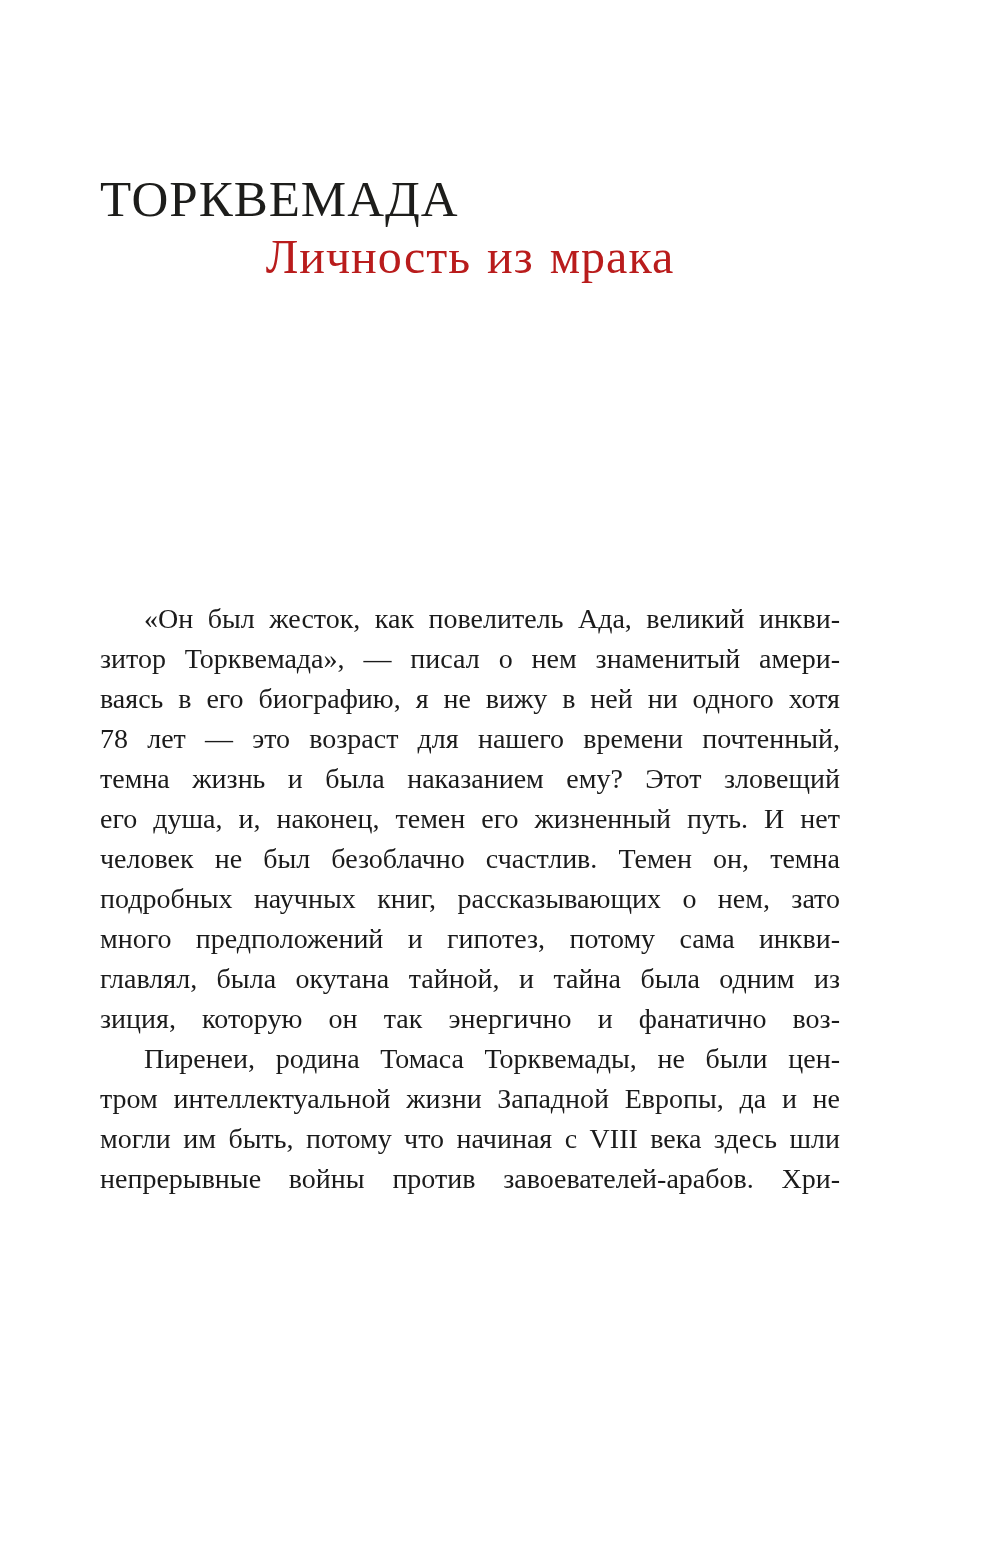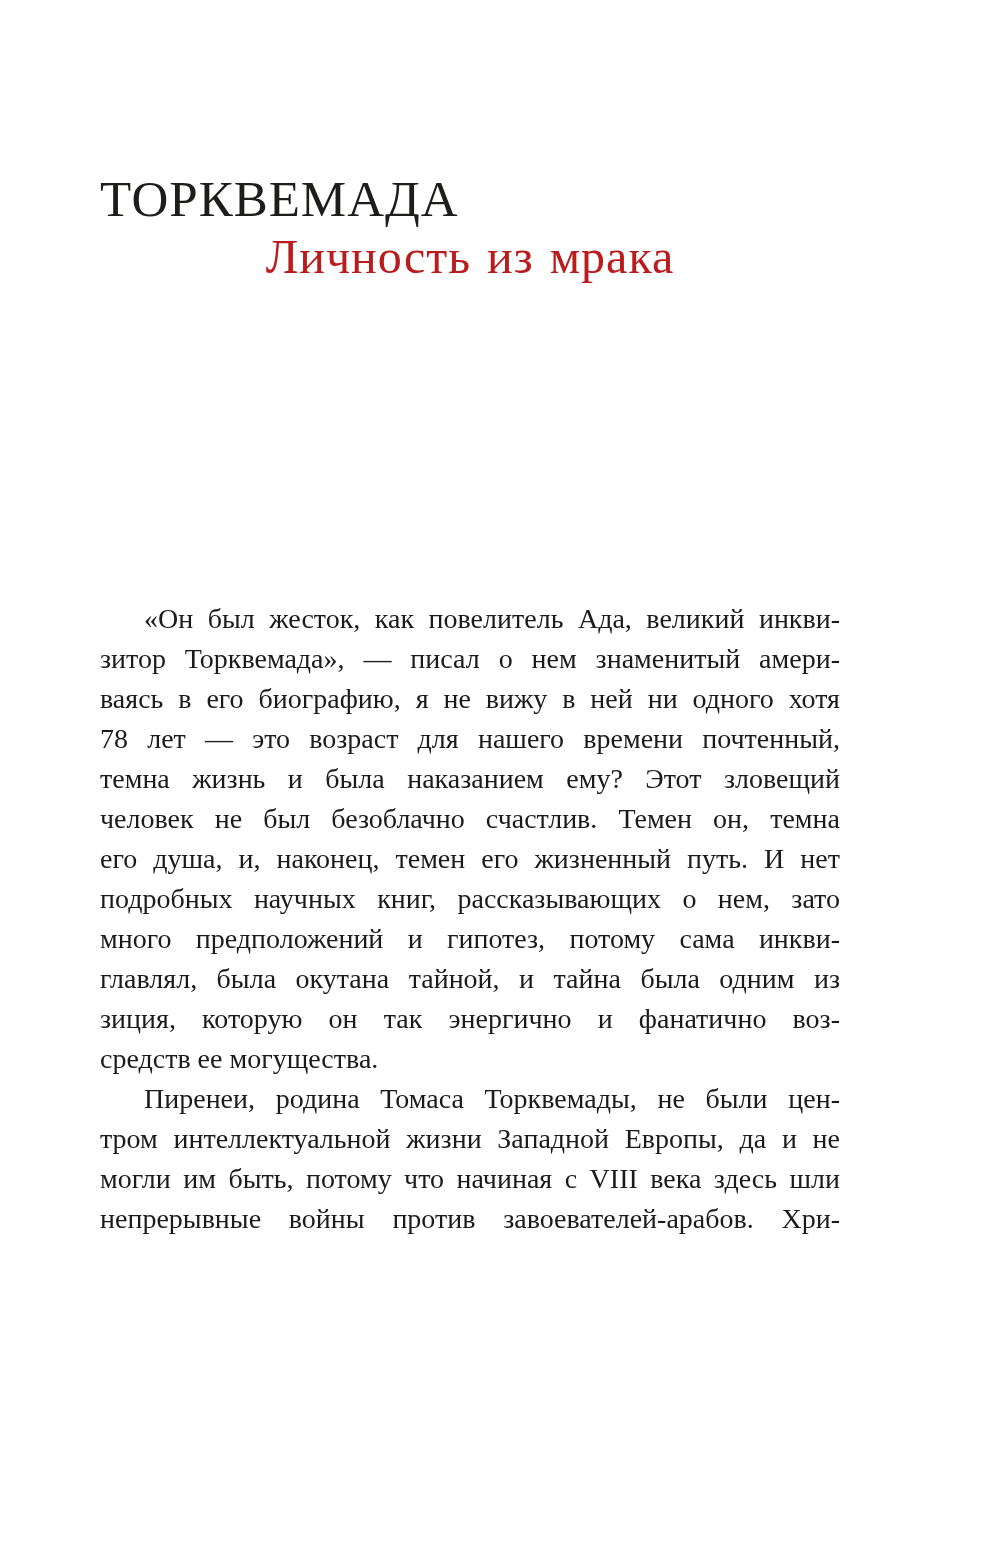--- a/index.html
+++ b/index.html
@@ -78,27 +78,26 @@
 
   <h2 class="chapter-subtitle">Личность из мрака</h2>
 
   <div class="textblock">
 
     <div class="line indent">«Он был жесток, как повелитель Ада, великий инкви-</div>
     <div class="line">зитор Торквемада», — писал о нем знаменитый амери-</div>
     <div class="line">ваясь в его биографию, я не вижу в ней ни одного хотя</div>
     <div class="line">78 лет — это возраст для нашего времени почтенный,</div>
     <div class="line">темна жизнь и была наказанием ему? Этот зловещий</div>
+    <div class="line">его душа, и, наконец, темен его жизненный путь. И нет</div>
     <div class="line">человек не был безоблачно счастлив. Темен он, темна</div>
-    <div class="line">его душа, и, наконец, темен его жизненный путь. И нет</div>
     <div class="line">подробных научных книг, рассказывающих о нем, зато</div>
     <div class="line">много предположений и гипотез, потому сама инкви-</div>
     <div class="line">главлял, была окутана тайной, и тайна была одним из</div>
     <div class="line">зиция, которую он так энергично и фанатично воз-</div>
-    <div class="line paraend">средств ее могущества.</div>
 
     <div class="line indent">Пиренеи, родина Томаса Торквемады, не были цен-</div>
     <div class="line">тром интеллектуальной жизни Западной Европы, да и не</div>
     <div class="line">могли им быть, потому что начиная с VIII века здесь шли</div>
     <div class="line">непрерывные войны против завоевателей-арабов. Хри-</div>
 
   </div>
 </div>
 
 </body></html>

